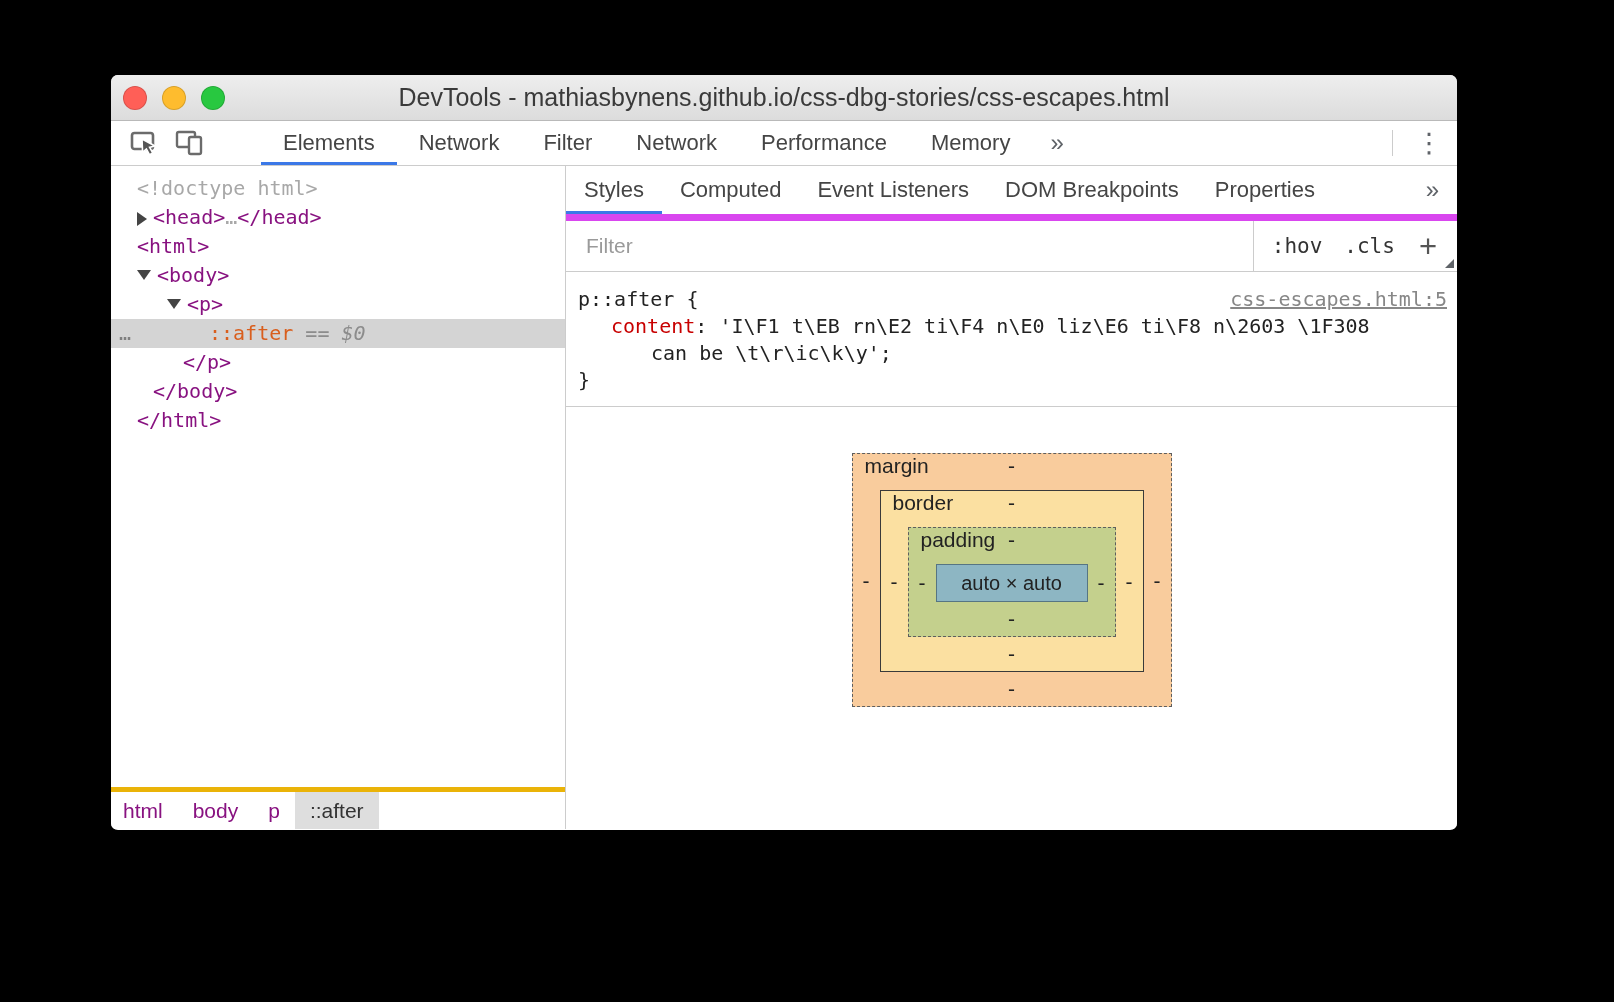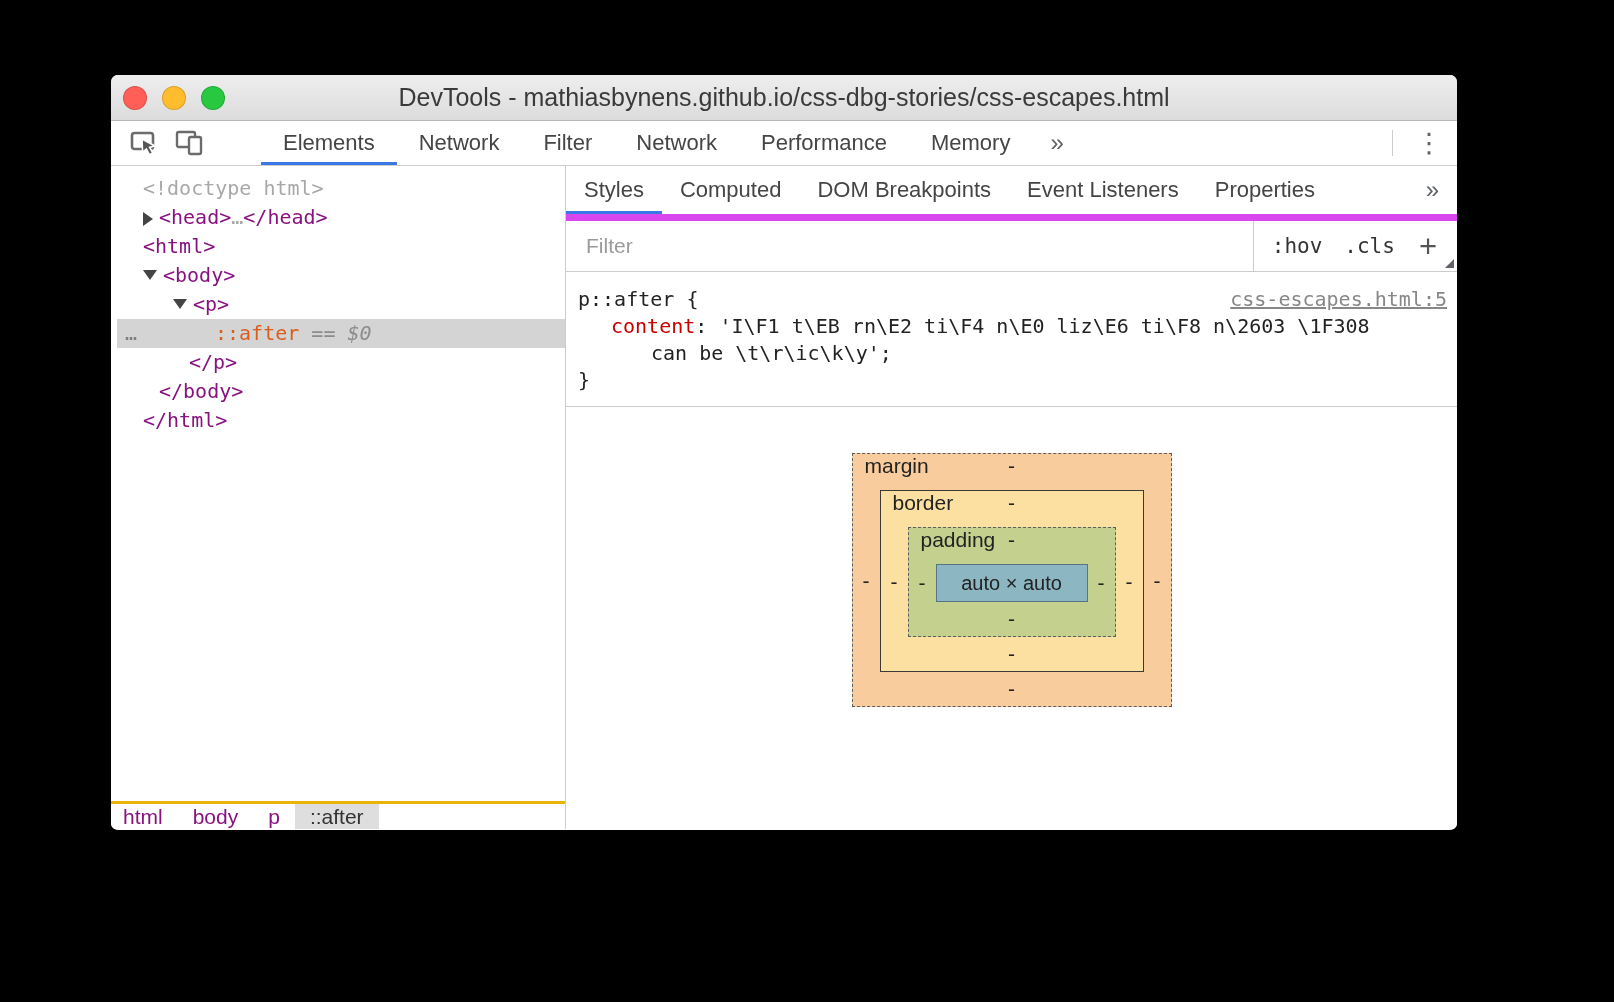--- a/index.html
+++ b/index.html
@@ -34,41 +34,41 @@
   .toolbar-right { margin-left:auto; display:flex; align-items:center; padding-right:8px; }
   .vsep { width:1px; height:26px; background:#ccc; margin-right:16px; }
   .menu-btn { width:40px; font-size:27px; color:#5f6368; background:none; border:none; cursor:pointer; }
 
   
   .main { display:flex; height:663px; background:#fff; }
   .left-panel { width:455px; border-right:1px solid #ccc; display:flex; flex-direction:column; }
   .right-panel { flex:1; min-width:0; display:flex; flex-direction:column; }
 
   
-  .tree { flex:1; padding-top:8px; font-family:"DejaVu Sans Mono", monospace; font-size:20px; overflow:hidden;padding-left:6px; }
+  .tree { flex:1; padding-top:8px; font-family:"DejaVu Sans Mono", monospace; font-size:20px; overflow:hidden; }
   .tree-row { height:29px; line-height:29px; white-space:nowrap; cursor:default; }
   .pl-a { padding-left:26px; }   
   .pl-b { padding-left:26px; }   
   .pl-b2 { padding-left:42px; }  
   .pl-c { padding-left:56px; }   
   .pl-c2 { padding-left:72px; }  
   .pl-d { padding-left:98px; }   
   .t-tag { color:#881280; }
   .t-gray { color:#a8a8a8; }
   .t-pseudo { color:#d95e1d; }
   .t-eq { color:#8c8c8c; }
   .t-ref { color:#8c8c8c; font-style:italic; }
   .tree-row.selected { background:#d4d4d4; position:relative; }
   .gutter-dots { position:absolute; left:8px; top:0; color:#7f7f7f; }
   .arrow { display:inline-block; width:0; height:0; margin-right:6px; vertical-align:middle; }
   .arrow.right { border-top:7px solid transparent; border-bottom:7px solid transparent; border-left:10px solid #444; }
   .arrow.down  { border-left:7px solid transparent; border-right:7px solid transparent; border-top:10px solid #444; margin-bottom:3px; }
 
   
-  .breadcrumbs { height:28px; border-top:3px solid #eab308; display:flex; align-items:stretch; font-size:21px; }
+  .breadcrumbs { height:42px; border-top:5px solid #eab308; display:flex; align-items:stretch; font-size:21px; }
   .crumb { display:flex; align-items:center; padding:0 15px; color:#881280; cursor:pointer; white-space:nowrap; }
   .crumb:first-child { padding-left:12px; }
   .crumb.selected { background:#dedede; color:#333; }
 
   
   .styles-tabs { height:55px; border-bottom:7px solid #d946ef; display:flex; align-items:stretch; }
   .stab { padding:0 18px; display:flex; align-items:center; font-size:22px; color:#454545;
           position:relative; cursor:pointer; white-space:nowrap; }
   .stab.active::after { content:""; position:absolute; left:0; right:0; bottom:0; height:3px; background:#3b78e7; }
   .stab-more { margin-left:auto; padding:0 18px; display:flex; align-items:center; font-size:24px; color:#5f6368; cursor:pointer; }
@@ -170,22 +170,22 @@
         <span class="crumb">body</span>
         <span class="crumb">p</span>
         <span class="crumb selected">::after</span>
       </div>
     </div>
 
     <div class="right-panel">
       <div class="styles-tabs">
         <div class="stab active">Styles</div>
         <div class="stab">Computed</div>
+        <div class="stab">Event Listeners</div>
         <div class="stab">DOM Breakpoints</div>
-        <div class="stab">Event Listeners</div>
         <div class="stab">Properties</div>
         <div class="stab-more">»</div>
       </div>
 
       <div class="filter-row">
         <input class="filter-input" type="text" placeholder="Filter" style="">
         <div class="filter-controls">
           <span class="toggle">:hov</span>
           <span class="toggle">.cls</span>
           <button class="plus-btn">+</button>

